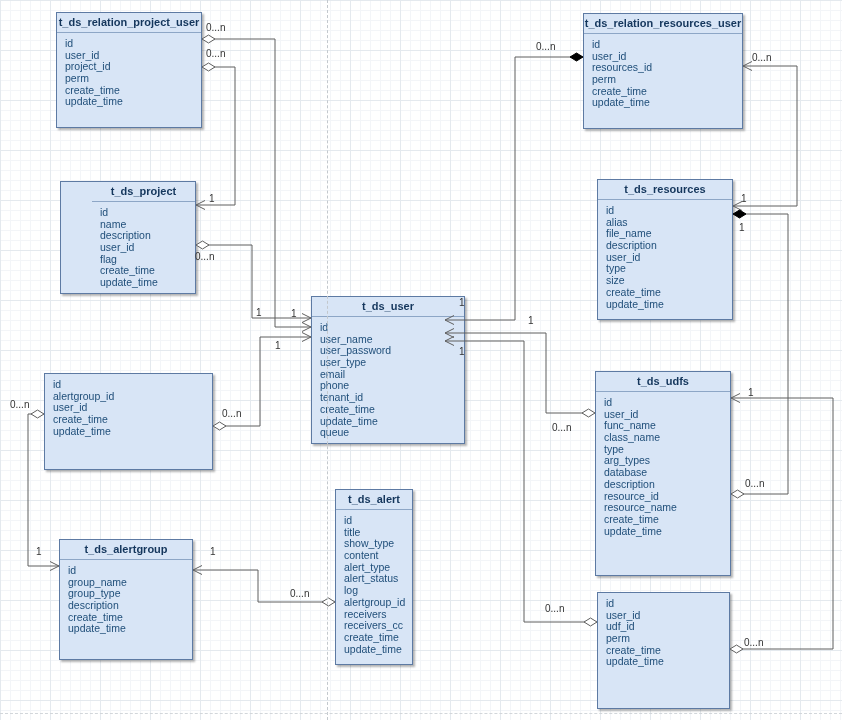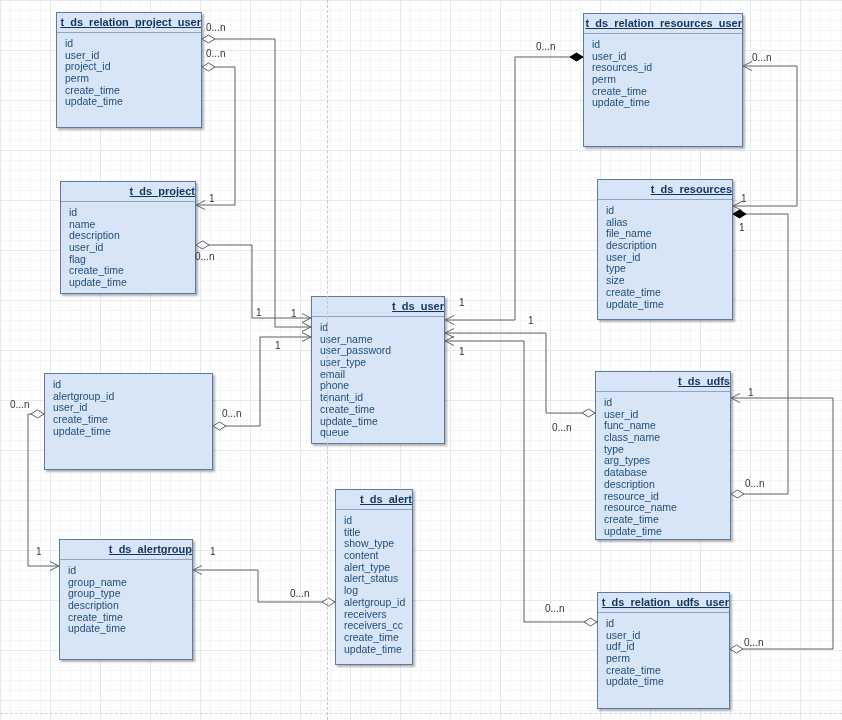--- a/index.html
+++ b/index.html
@@ -30,23 +30,22 @@
   .entity{
     position:absolute;
     background:#d8e5f6;
     border:1px solid #5d7aa3;
     box-shadow:2px 2px 2px rgba(0,0,0,0.30);
     box-sizing:border-box;
     overflow:hidden;
   }
   .entity-title{
     height:19px;line-height:19px;
-    text-align:right;
+    text-align:center;
     font-size:11px;font-weight:bold;
-    text-decoration:underline;
     color:#14365c;
     border-bottom:1px solid #8da6c6;
     white-space:nowrap;
     overflow:hidden;
   }
   .entity-body{
     padding:5px 4px 0 8px;
   }
   .entity-field{
     height:11.7px;line-height:11.7px;
@@ -74,33 +73,33 @@
         <div class="entity-title">t_ds_relation_project_user</div>
         <div class="entity-body">
           <div class="entity-field">id</div>
           <div class="entity-field">user_id</div>
           <div class="entity-field">project_id</div>
           <div class="entity-field">perm</div>
           <div class="entity-field">create_time</div>
           <div class="entity-field">update_time</div>
         </div>
       </div>
-      <div class="entity" style="left: 60px; top: 181px; width: 136px; height: 113px;">
+      <div class="entity" style="left: 60px; top: 181px; width: 136px; height: 113px; padding-left: 31px;">
         <div class="entity-title">t_ds_project</div>
         <div class="entity-body">
           <div class="entity-field">id</div>
           <div class="entity-field">name</div>
           <div class="entity-field">description</div>
           <div class="entity-field">user_id</div>
           <div class="entity-field">flag</div>
           <div class="entity-field">create_time</div>
           <div class="entity-field">update_time</div>
         </div>
       </div>
-      <div class="entity" style="left: 311px; top: 296px; width: 134px; height: 148px;">
+      <div class="entity" style="left: 311px; top: 296px; width: 154px; height: 148px;">
         <div class="entity-title">t_ds_user</div>
         <div class="entity-body">
           <div class="entity-field">id</div>
           <div class="entity-field">user_name</div>
           <div class="entity-field">user_password</div>
           <div class="entity-field">user_type</div>
           <div class="entity-field">email</div>
           <div class="entity-field">phone</div>
           <div class="entity-field">tenant_id</div>
           <div class="entity-field">create_time</div>
@@ -138,21 +137,21 @@
           <div class="entity-field">alert_type</div>
           <div class="entity-field">alert_status</div>
           <div class="entity-field">log</div>
           <div class="entity-field">alertgroup_id</div>
           <div class="entity-field">receivers</div>
           <div class="entity-field">receivers_cc</div>
           <div class="entity-field">create_time</div>
           <div class="entity-field">update_time</div>
         </div>
       </div>
-      <div class="entity" style="left: 583px; top: 13px; width: 160px; height: 134px;">
+      <div class="entity" style="left: 583px; top: 13px; width: 160px; height: 116px;">
         <div class="entity-title">t_ds_relation_resources_user</div>
         <div class="entity-body">
           <div class="entity-field">id</div>
           <div class="entity-field">user_id</div>
           <div class="entity-field">resources_id</div>
           <div class="entity-field">perm</div>
           <div class="entity-field">create_time</div>
           <div class="entity-field">update_time</div>
         </div>
       </div>
@@ -163,39 +162,38 @@
           <div class="entity-field">alias</div>
           <div class="entity-field">file_name</div>
           <div class="entity-field">description</div>
           <div class="entity-field">user_id</div>
           <div class="entity-field">type</div>
           <div class="entity-field">size</div>
           <div class="entity-field">create_time</div>
           <div class="entity-field">update_time</div>
         </div>
       </div>
-      <div class="entity" style="left: 595px; top: 371px; width: 136px; height: 169px;">
+      <div class="entity" style="left: 595px; top: 371px; width: 136px; height: 205px;">
         <div class="entity-title">t_ds_udfs</div>
         <div class="entity-body">
           <div class="entity-field">id</div>
           <div class="entity-field">user_id</div>
           <div class="entity-field">func_name</div>
           <div class="entity-field">class_name</div>
           <div class="entity-field">type</div>
           <div class="entity-field">arg_types</div>
           <div class="entity-field">database</div>
           <div class="entity-field">description</div>
           <div class="entity-field">resource_id</div>
           <div class="entity-field">resource_name</div>
           <div class="entity-field">create_time</div>
           <div class="entity-field">update_time</div>
         </div>
       </div>
       <div class="entity" style="left: 597px; top: 592px; width: 133px; height: 117px;">
-        <div class="entity-title">t_ds_relation_udfs_user</div>
         <div class="entity-body">
           <div class="entity-field">id</div>
           <div class="entity-field">user_id</div>
           <div class="entity-field">udf_id</div>
           <div class="entity-field">perm</div>
           <div class="entity-field">create_time</div>
           <div class="entity-field">update_time</div>
         </div>
       </div>
     </div>

